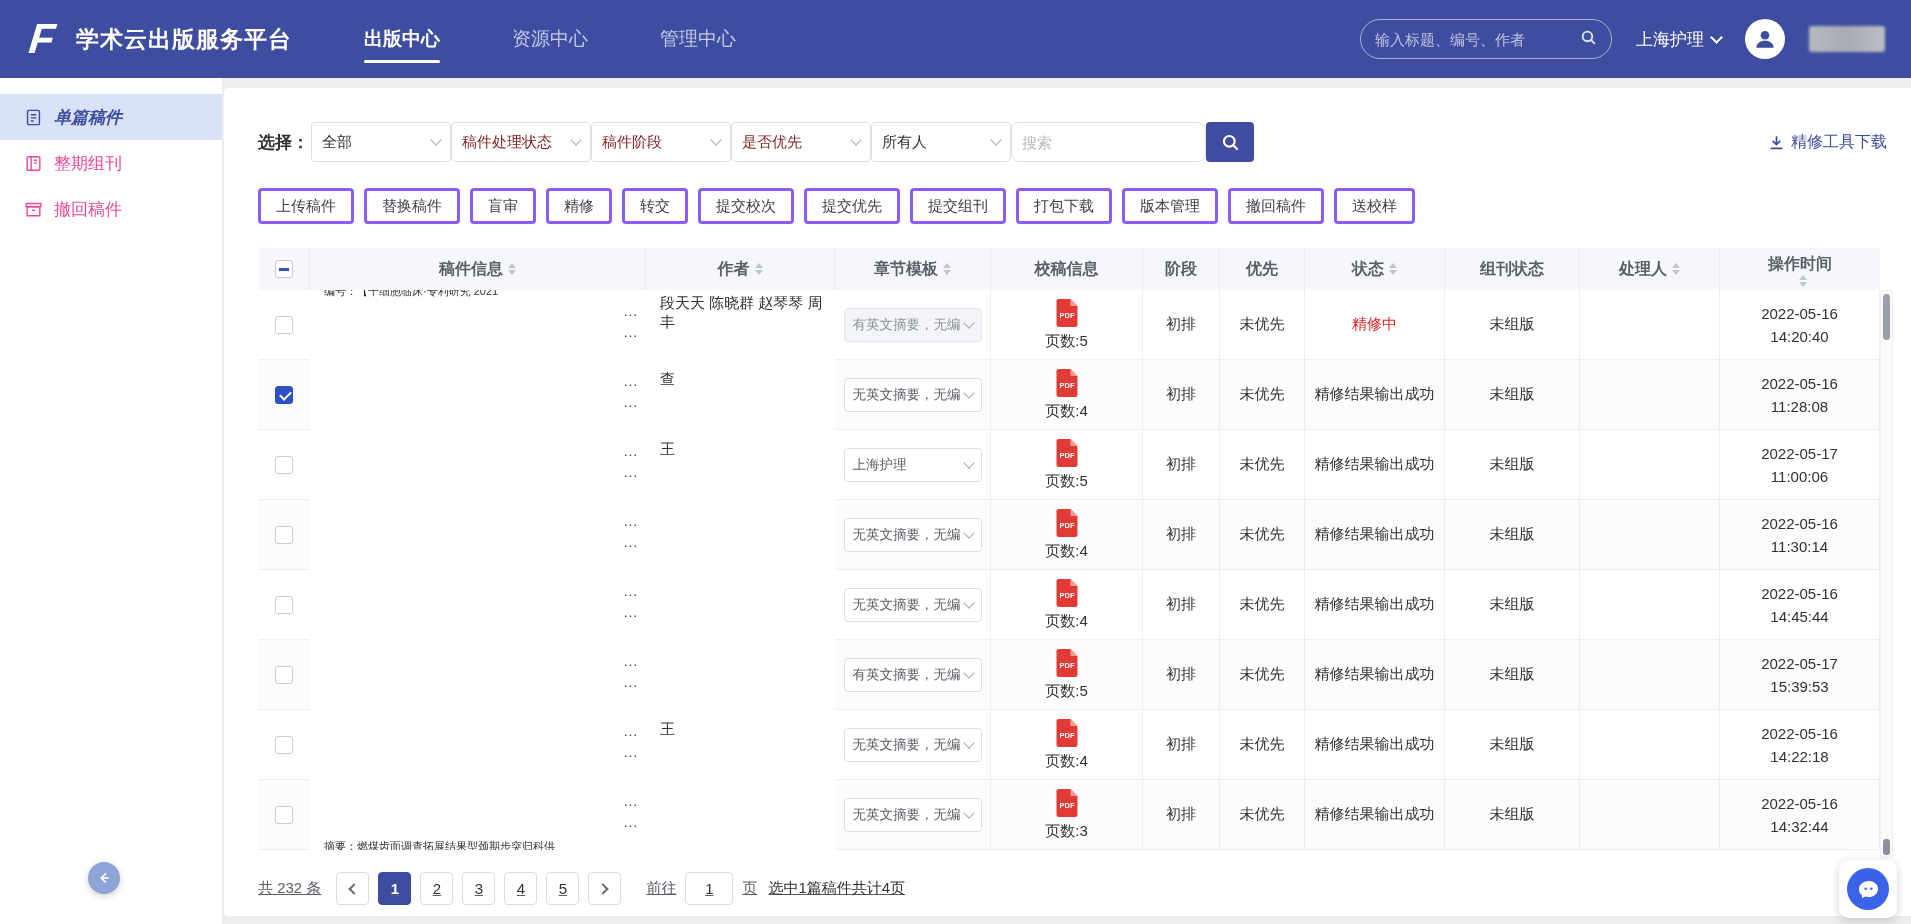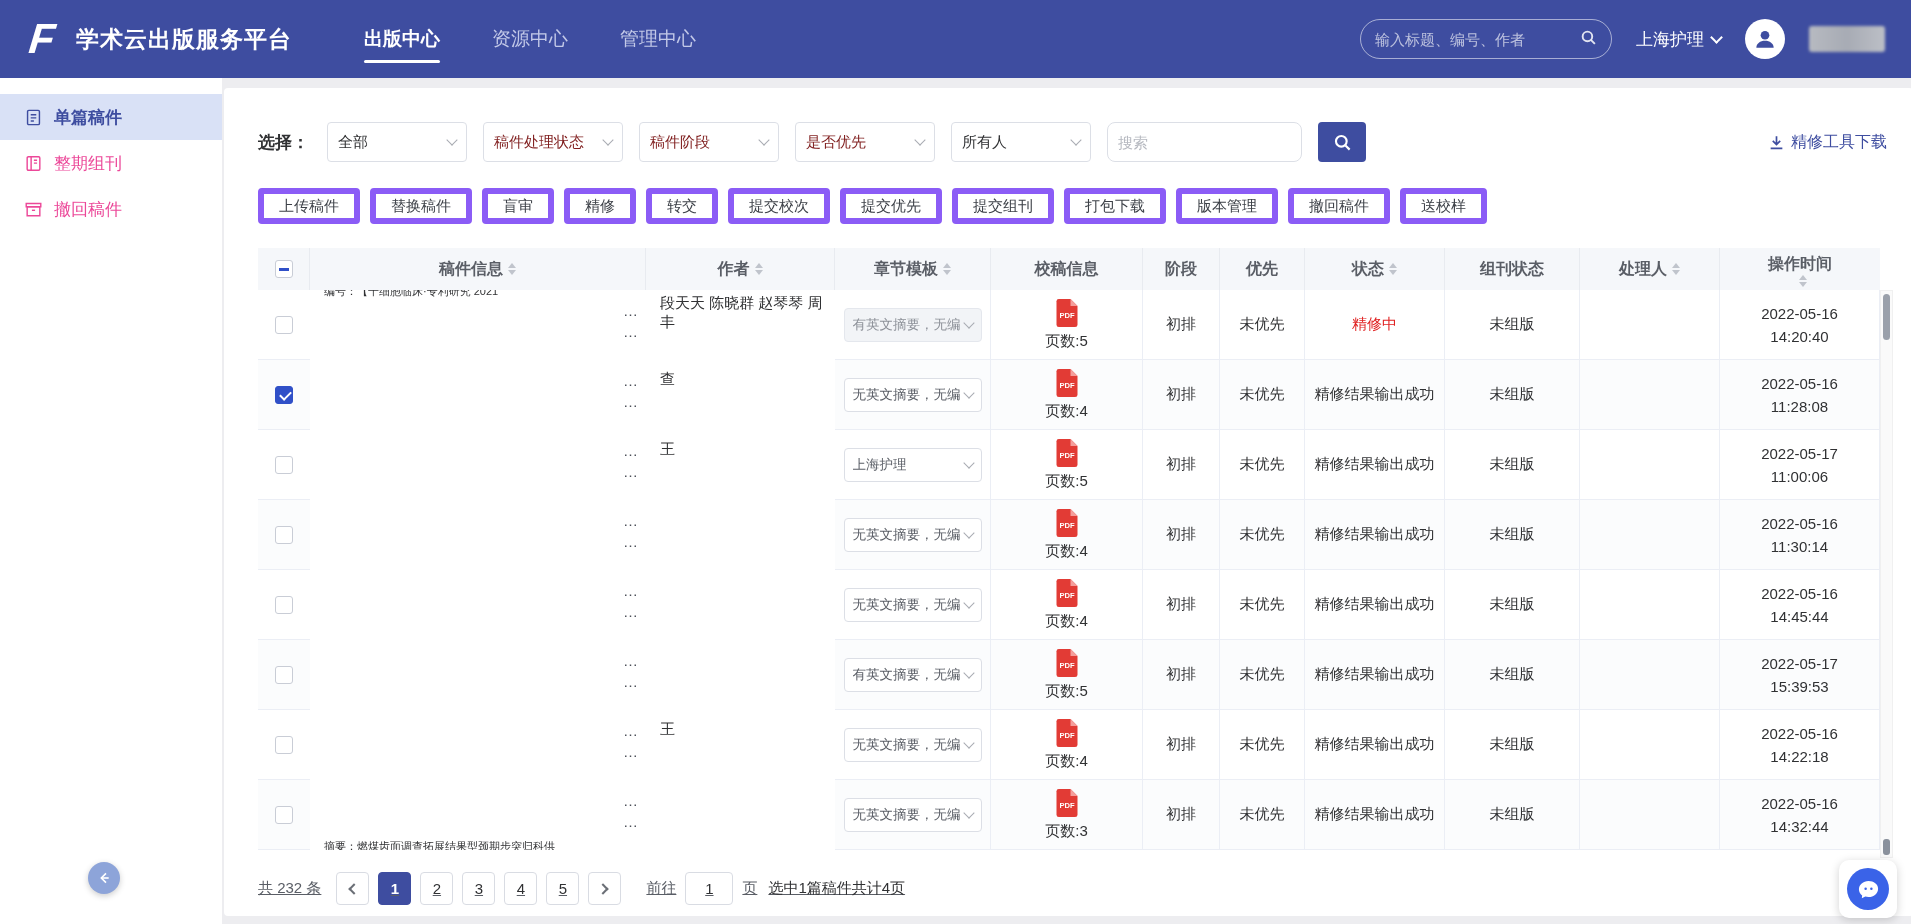--- a/index.html
+++ b/index.html
@@ -4,58 +4,58 @@
 <style>
   * { margin:0; padding:0; box-sizing:border-box; }
   html,body { width:1911px; height:924px; }
   body { font-family:"Liberation Sans","DejaVu Sans",sans-serif; background:#ededf0; overflow:hidden; }
   .app { position:relative; width:1911px; height:924px; }
 
   
   .navbar { height:78px; background:#3e4da0; display:flex; align-items:center; padding:0 26px 0 18px; }
   .logo { color:#fff; font-size:42px; font-weight:700; font-style:italic; width:48px; text-align:center; transform:skewX(-6deg); }
   .brand { color:#fff; font-size:23px; font-weight:700; margin-left:10px; letter-spacing:1px; }
-  .nav { display:flex; gap:52px; margin-left:72px; height:78px; }
+  .nav { display:flex; gap:72px; margin-left:72px; height:78px; }
   .nav-item { color:#c3c9e8; font-size:19px; line-height:78px; position:relative; cursor:pointer; }
   .nav-item.active { color:#fff; font-weight:700; }
   .nav-item.active::after { content:''; position:absolute; left:0; right:0; bottom:15px; height:3px; background:#fff; border-radius:2px; }
   .nav-right { margin-left:auto; display:flex; align-items:center; gap:24px; }
   .nav-search { width:252px; height:40px; border:1px solid rgba(255,255,255,.55); border-radius:20px; display:flex; align-items:center; padding:0 14px; }
   .nav-search input { flex:1; background:transparent; border:none; outline:none; color:#fff; font-size:15px; font-family:inherit; }
   .nav-search input::placeholder { color:rgba(255,255,255,.65); }
   .org { display:flex; align-items:center; gap:8px; color:#fff; font-size:17px; cursor:pointer; }
   .chev-w { width:9px; height:9px; border-right:2px solid #fff; border-bottom:2px solid #fff; transform:rotate(45deg); margin-top:-4px; }
   .avatar { width:40px; height:40px; border-radius:50%; background:#fff; display:flex; align-items:center; justify-content:center; }
   .redacted { width:76px; height:26px; border-radius:3px; background:linear-gradient(90deg,#b7bac1,#a7abb4,#bcbfc6); filter:blur(1.5px); }
 
   
   .main-row { display:flex; height:846px; }
   .sidebar { width:222px; background:#fff; position:relative; padding-top:16px; flex:none; }
   .side-item { height:46px; display:flex; align-items:center; padding-left:24px; gap:11px; font-size:17px; color:#ec4899; cursor:pointer; }
-  .side-item.active { background:#d9e1f6; color:#3e4da0; font-weight:700; }
+  .side-item.active { background:#d9e1f6; color:#3e4da0; font-weight:700;font-style:italic; }
   .collapse-fab { position:absolute; left:88px; bottom:30px; width:32px; height:32px; border-radius:50%; background:#8da4d9; display:flex; align-items:center; justify-content:center; cursor:pointer; box-shadow:0 2px 6px rgba(0,0,0,.2); }
 
   .content { flex:1; background:#ededf0; padding:10px 12px 8px 2px; }
   .card { width:100%; height:100%; background:#fff; border-radius:4px; padding:34px 20px 10px 34px; overflow:hidden; position:relative; }
 
   
-  .filter-row { display:flex; align-items:center; gap:16px; }
+  .filter-row { display:flex; align-items:center; gap:0; }
   .filter-label { font-size:17px; color:#303133; font-weight:700; margin-right:2px; }
   .select { width:140px; height:40px; border:1px solid #dcdfe6; border-radius:4px; background:#fff; display:flex; align-items:center; justify-content:space-between; padding:0 10px; cursor:pointer; }
   .sel-text { font-size:15px; color:#303133; white-space:nowrap; overflow:hidden; }
   .select.ph .sel-text { color:#7f1d1d; }
   .chev { width:8px; height:8px; border-right:1.6px solid #a8abb2; border-bottom:1.6px solid #a8abb2; transform:rotate(45deg); margin-top:-4px; flex:none; }
   .filter-search { width:195px; height:40px; border:1px solid #dcdfe6; border-radius:8px; padding:0 10px; font-size:15px; font-family:inherit; color:#303133; outline:none; }
   .filter-search::placeholder { color:#b6b9c0; }
   .search-btn { width:48px; height:40px; background:#3e4da0; border:none; border-radius:4px; display:flex; align-items:center; justify-content:center; cursor:pointer; }
   .tool-dl { margin-left:auto; display:flex; align-items:center; gap:6px; color:#3e4da0; font-size:16px; cursor:pointer; margin-right:6px; }
 
   
   .action-row { display:flex; gap:10px; margin-top:26px; }
-  .act-btn { height:36px; padding:0 15px; background:#fff; border:6px solid #8b5cf6; border-radius:4px; font-size:15px; color:#3d4148; font-family:inherit; cursor:pointer; white-space:nowrap; }
+  .act-btn { height:36px; padding:0 15px; background:#fff; border:3px solid #8b5cf6; border-radius:4px; font-size:15px; color:#3d4148; font-family:inherit; cursor:pointer; white-space:nowrap; }
 
   
   .table-wrap { display:flex; margin-top:24px; }
   .table-main { width:1622px; }
   .tr { display:flex; }
   .thead .tr { height:42px; background:#f5f7fa; }
   .th { display:flex; align-items:center; justify-content:center; font-size:16px; font-weight:700; color:#5a5e66; border-right:1px solid #e8ebf0; }
   .th:last-child { border-right:none; }
   .tbody .tr { height:70px; }
   .td { border-bottom:1px solid #ebeef5; border-right:1px solid #ebeef5; display:flex; align-items:center; justify-content:center; font-size:15px; color:#303133; }

